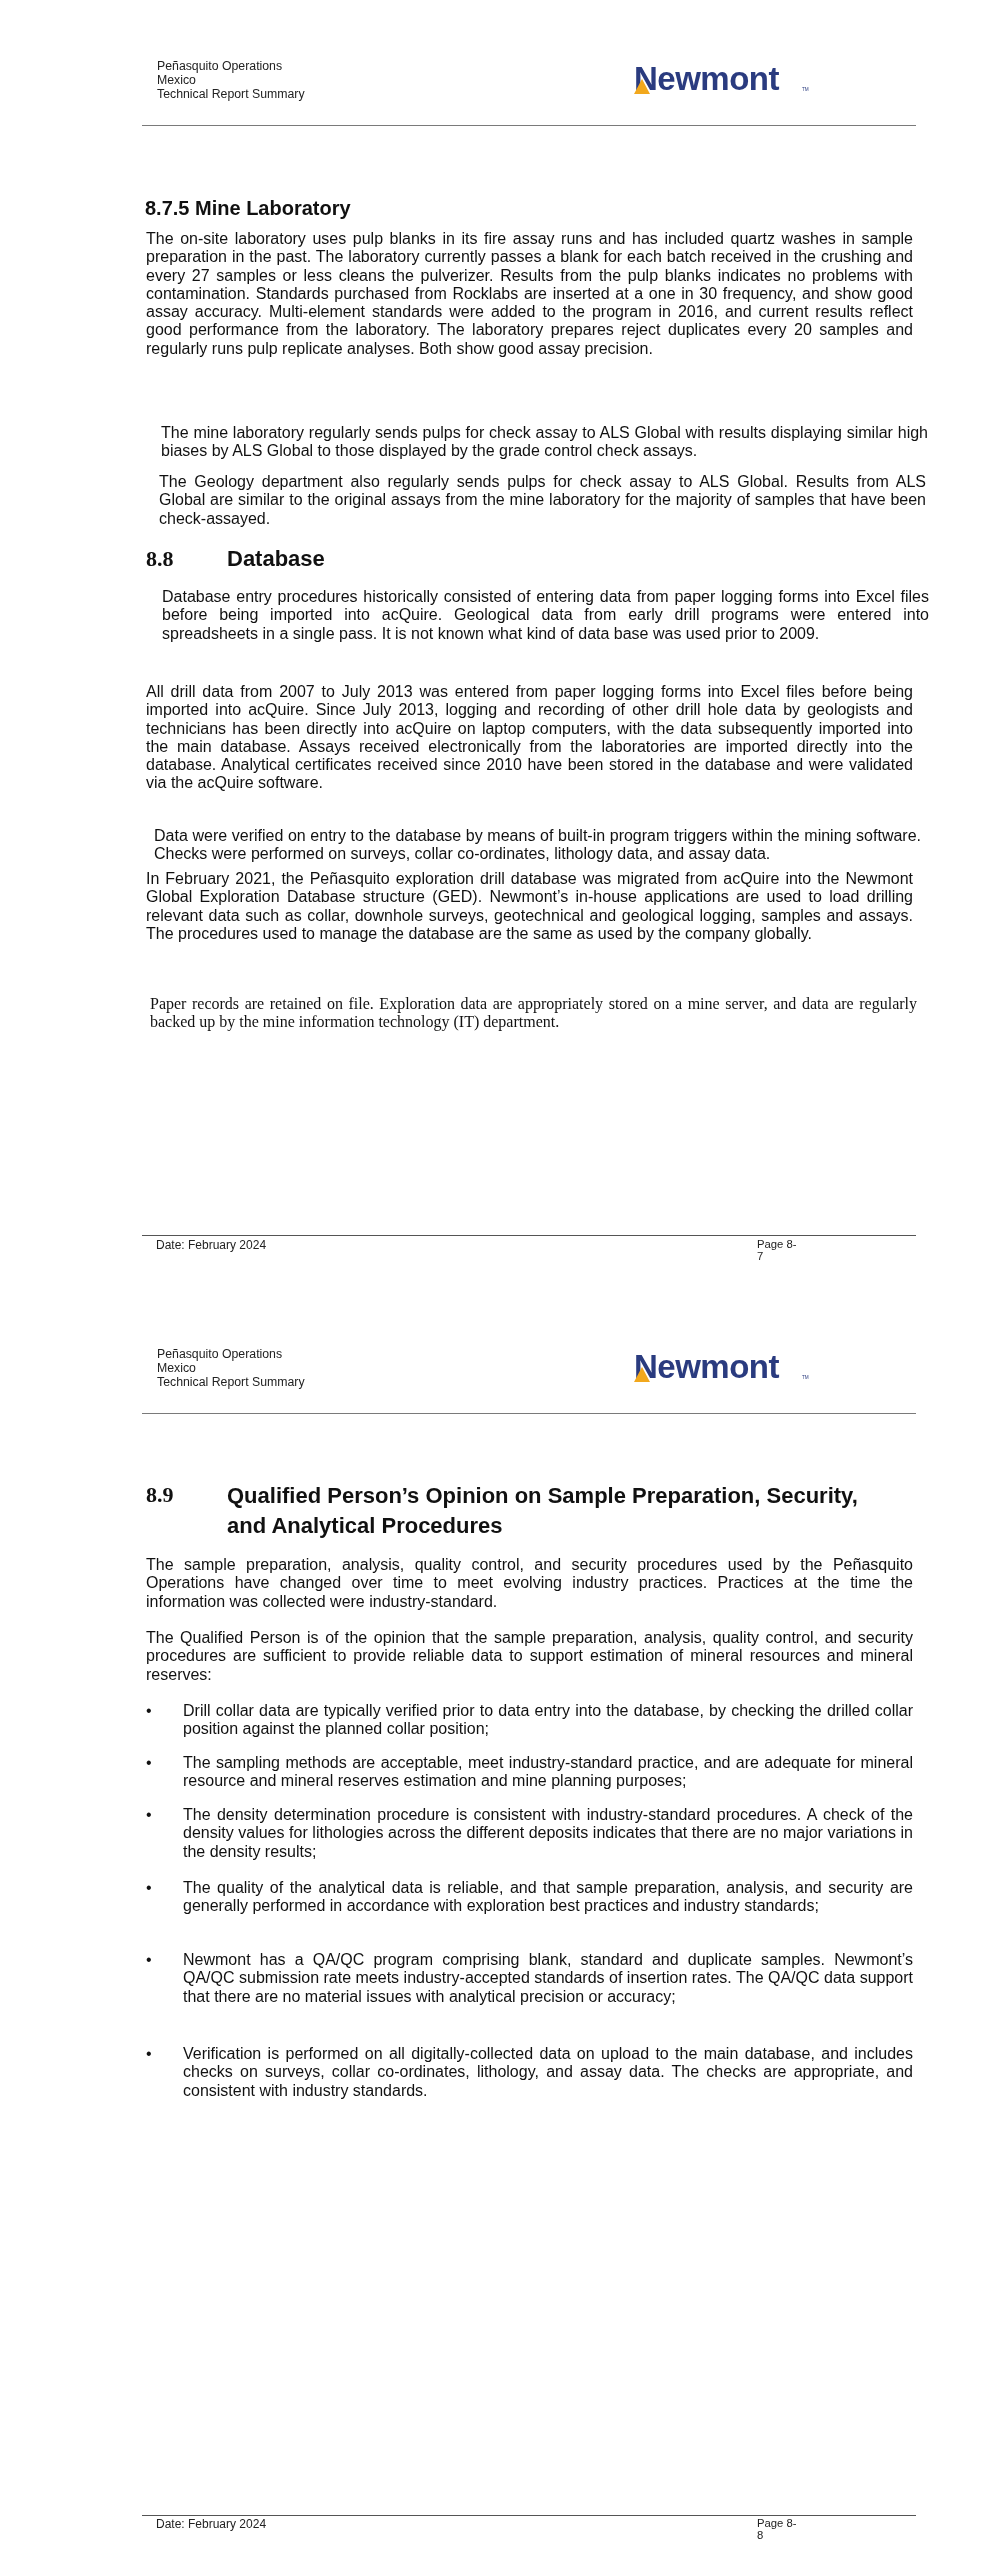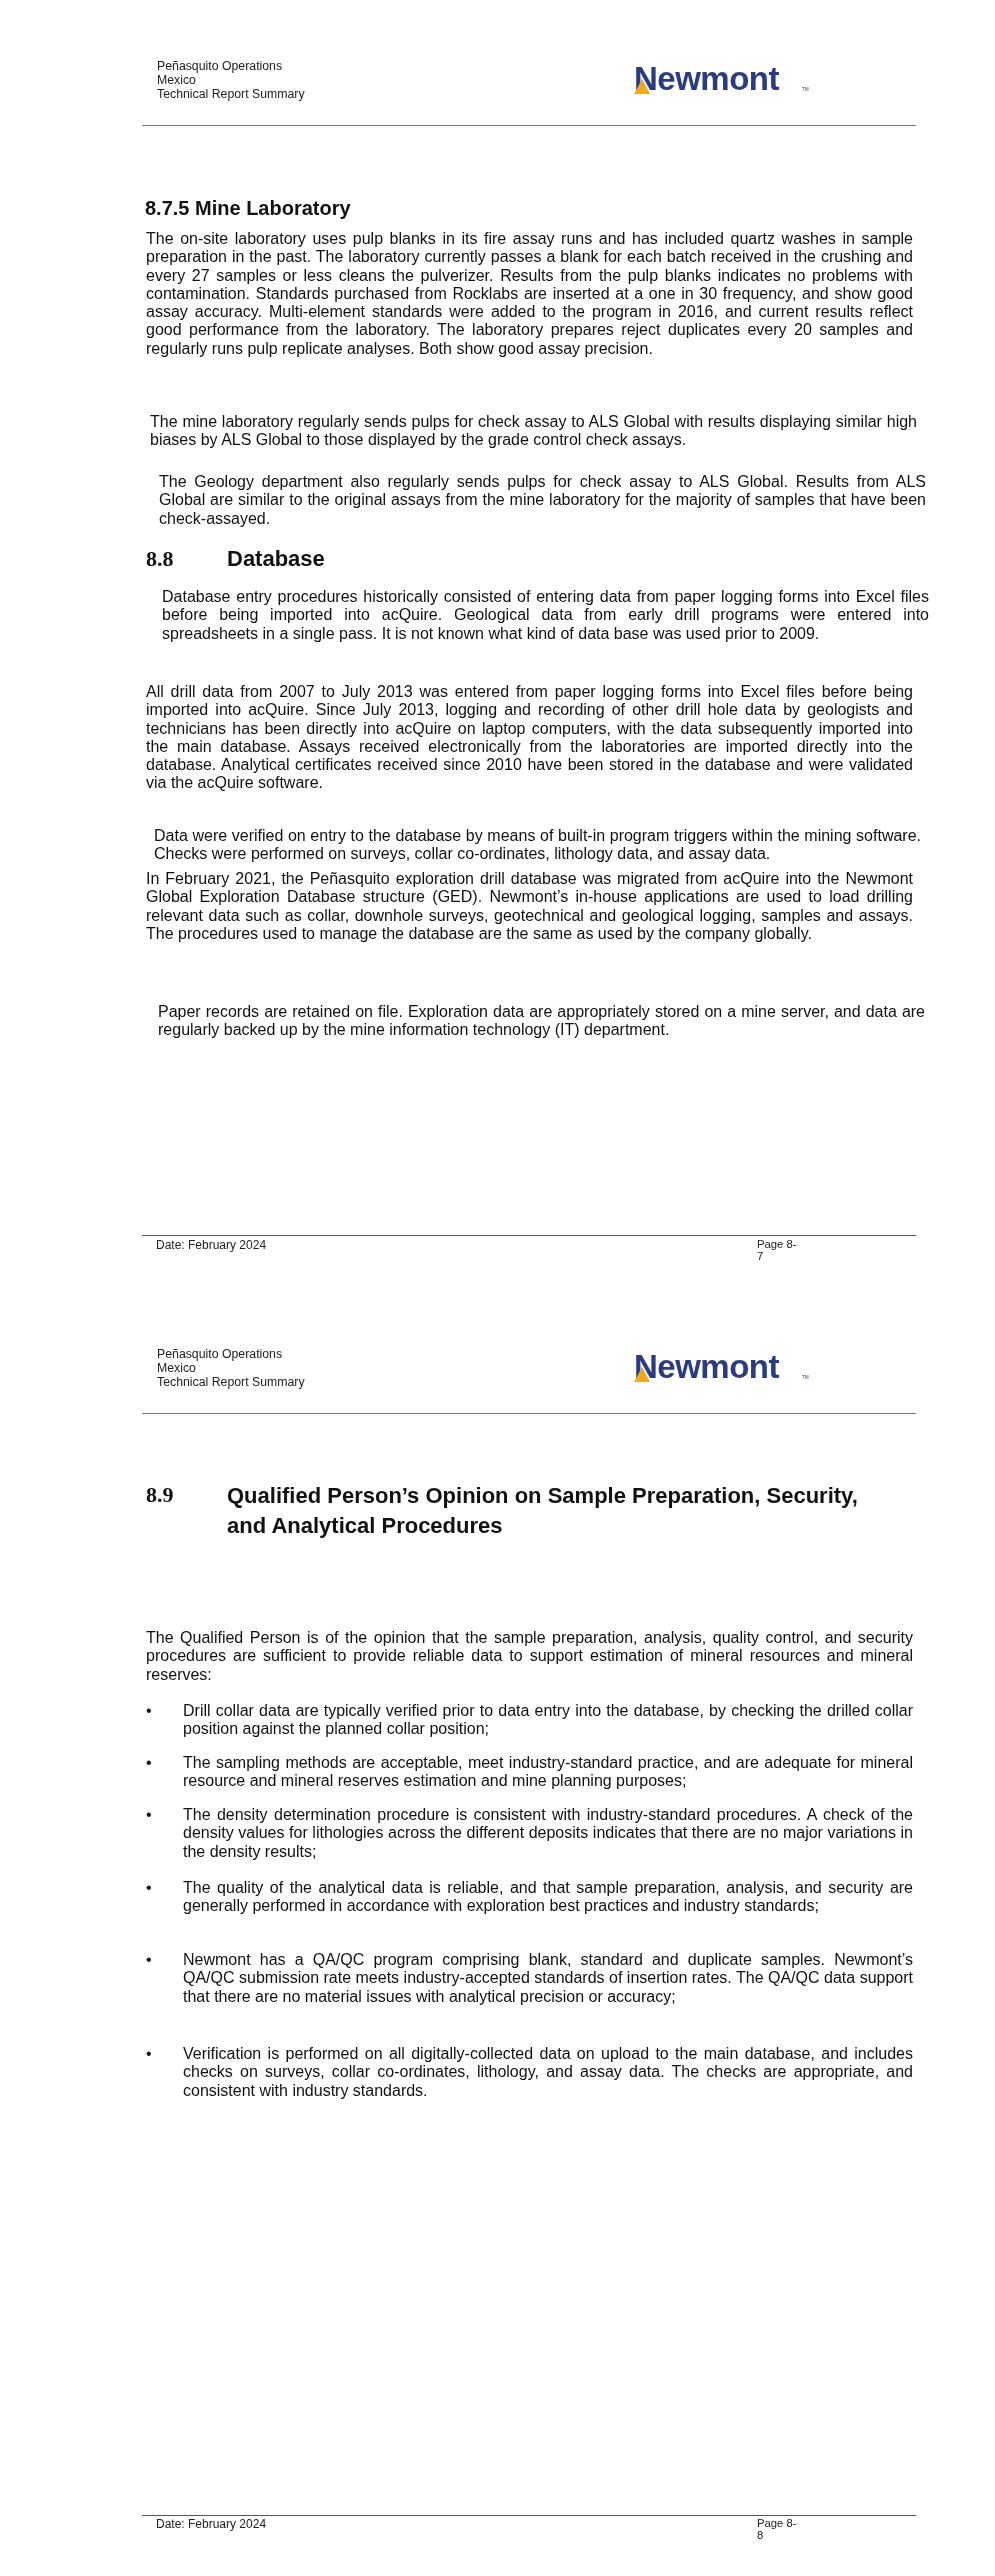--- a/index.html
+++ b/index.html
@@ -47,33 +47,33 @@
   <div class="logo">
     <span class="logo-word">Newmont</span>
     <span class="logo-tri"></span>
     <span class="logo-tm">TM</span>
   </div>
   <div class="hdr-rule"></div>
 
   <div class="h3" style="top:196px;">8.7.5  Mine Laboratory</div>
 
   <p class="para" style="top:230px;margin:0;">The on-site laboratory uses pulp blanks in its fire assay runs and has included quartz washes in sample preparation in the past.  The laboratory currently passes a blank for each batch received in the crushing and every 27 samples or less cleans the pulverizer.  Results from the pulp blanks indicates no problems with contamination.  Standards purchased from Rocklabs are inserted at a one in 30 frequency, and show good assay accuracy.  Multi-element standards were added to the program in 2016, and current results reflect good performance from the laboratory.  The laboratory prepares reject duplicates every 20 samples and regularly runs pulp replicate analyses.  Both show good assay precision.</p>
-  <p class="para" style="top:409px;margin:4px;">The mine laboratory regularly sends pulps for check assay to ALS Global with results displaying similar high biases by ALS Global to those displayed by the grade control check assays.</p>
+  <p class="para" style="top:409px;margin:15px;">The mine laboratory regularly sends pulps for check assay to ALS Global with results displaying similar high biases by ALS Global to those displayed by the grade control check assays.</p>
   <p class="para" style="top:460px;margin:13px;">The Geology department also regularly sends pulps for check assay to ALS Global.  Results from ALS Global are similar to the original assays from the mine laboratory for the majority of samples that have been check-assayed.</p>
 
   <div class="h2" style="top:545px;">
     <span class="num">8.8</span>
     <span class="ttl">Database</span>
   </div>
 
   <p class="para" style="top:572px;margin:16px;">Database entry procedures historically consisted of entering data from paper logging forms into Excel files before being imported into acQuire.  Geological data from early drill programs were entered into spreadsheets in a single pass.  It is not known what kind of data base was used prior to 2009.</p>
   <p class="para" style="top:683px;margin:0;">All drill data from 2007 to July 2013 was entered from paper logging forms into Excel files before being imported into acQuire.  Since July 2013, logging and recording of other drill hole data by geologists and technicians has been directly into acQuire on laptop computers, with the data subsequently imported into the main database.  Assays received electronically from the laboratories are imported directly into the database.  Analytical certificates received since 2010 have been stored in the database and were validated via the acQuire software.</p>
   <p class="para" style="top:819px;margin:8px;">Data were verified on entry to the database by means of built-in program triggers within the mining software.  Checks were performed on surveys, collar co-ordinates, lithology data, and assay data.</p>
   <p class="para" style="top:870px;margin:0;">In February 2021, the Peñasquito exploration drill database was migrated from acQuire into the Newmont Global Exploration Database structure (GED).  Newmont’s in-house applications are used to load drilling relevant data such as collar, downhole surveys, geotechnical and geological logging, samples and assays.  The procedures used to manage the database are the same as used by the company globally.</p>
-  <p class="para" style="top:991px;margin:12px;">Paper records are retained on file.  Exploration data are appropriately stored on a mine server, and data are regularly backed up by the mine information technology (IT) department.</p>
+  <p class="para" style="top:991px;margin:4px;font-family:Liberation Serif, serif;">Paper records are retained on file.  Exploration data are appropriately stored on a mine server, and data are regularly backed up by the mine information technology (IT) department.</p>
 
   <div class="ftr-rule" style="top:1235px;"></div>
   <div class="ftr-date" style="top:1238px;">Date:  February 2024</div>
   <div class="ftr-page" style="top:1238px;">Page 8-7</div>
 </div>
 
 <div class="page" id="page2">
   <div class="hdr-text">
     <div>Peñasquito Operations</div>
     <div>Mexico</div>
@@ -84,20 +84,21 @@
     <span class="logo-tri"></span>
     <span class="logo-tm">TM</span>
   </div>
   <div class="hdr-rule"></div>
 
   <div class="h2" style="top:193px;">
     <span class="num">8.9</span>
     <span class="ttl" style="width:661px;line-height:30px;">Qualified Person’s Opinion on Sample Preparation, Security, and Analytical Procedures</span>
   </div>
 
+  <p class="para" style="top:268px;margin:0;">The sample preparation, analysis, quality control, and security procedures used by the Peñasquito Operations have changed over time to meet evolving industry practices.  Practices at the time the information was collected were industry-standard.</p>
   <p class="para" style="top:341px;margin:0;">The Qualified Person is of the opinion that the sample preparation, analysis, quality control, and security procedures are sufficient to provide reliable data to support estimation of mineral resources and mineral reserves:</p>
 
   <div class="bullet" style="top:414px;">
     <span class="dot">•</span>
     <span class="btxt">Drill collar data are typically verified prior to data entry into the database, by checking the drilled collar position against the planned collar position;</span>
   </div>
   <div class="bullet" style="top:466px;">
     <span class="dot">•</span>
     <span class="btxt">The sampling methods are acceptable, meet industry-standard practice, and are adequate for mineral resource and mineral reserves estimation and mine planning purposes;</span>
   </div>

